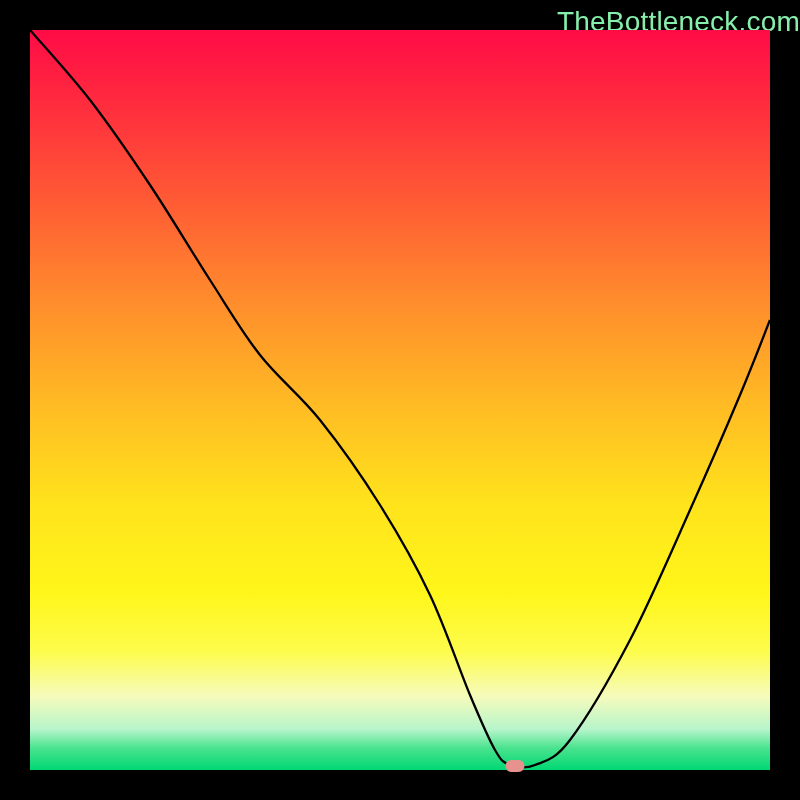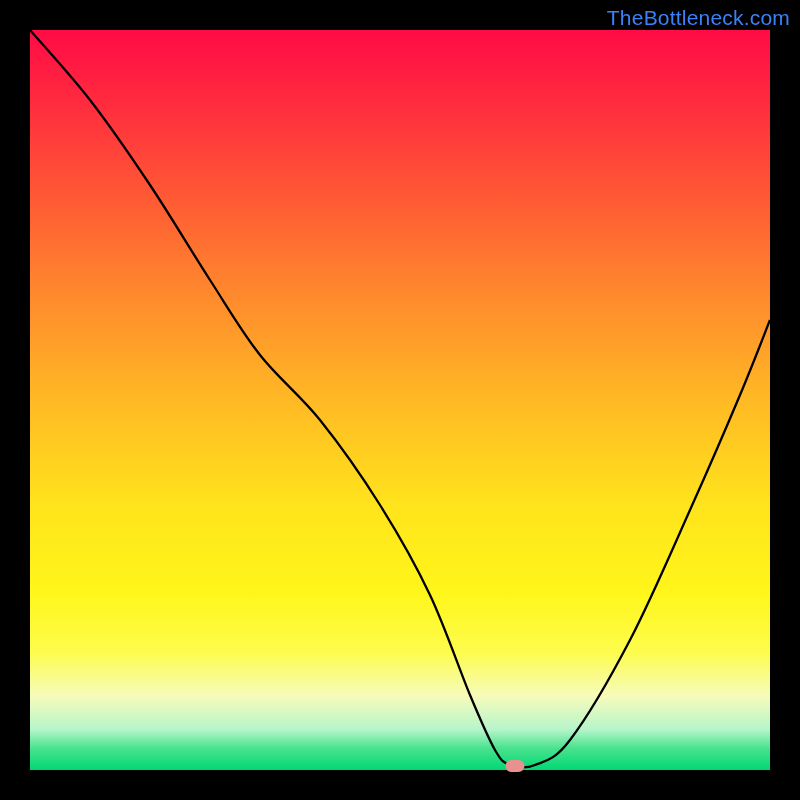--- a/index.html
+++ b/index.html
@@ -33,24 +33,24 @@
       #fdfc4c 84%,
       #f6fbbb 90%,
       #b7f5cb 94.5%,
       #4be38f 97%,
       #00d873 100%
     );
   }
   .watermark {
     position: absolute;
     top: 6px;
-    right: 10px;
+    right: 0;
     font-family: Arial, Helvetica, sans-serif;
-    font-size: 21px;
-    color: #3b82f6;
+    font-size: 28px;
+    color: #86efac;
     letter-spacing: 0.2px;
   }
   svg.curve {
     position: absolute;
     left: 0;
     top: 0;
     width: 740px;
     height: 740px;
   }
   .marker {

